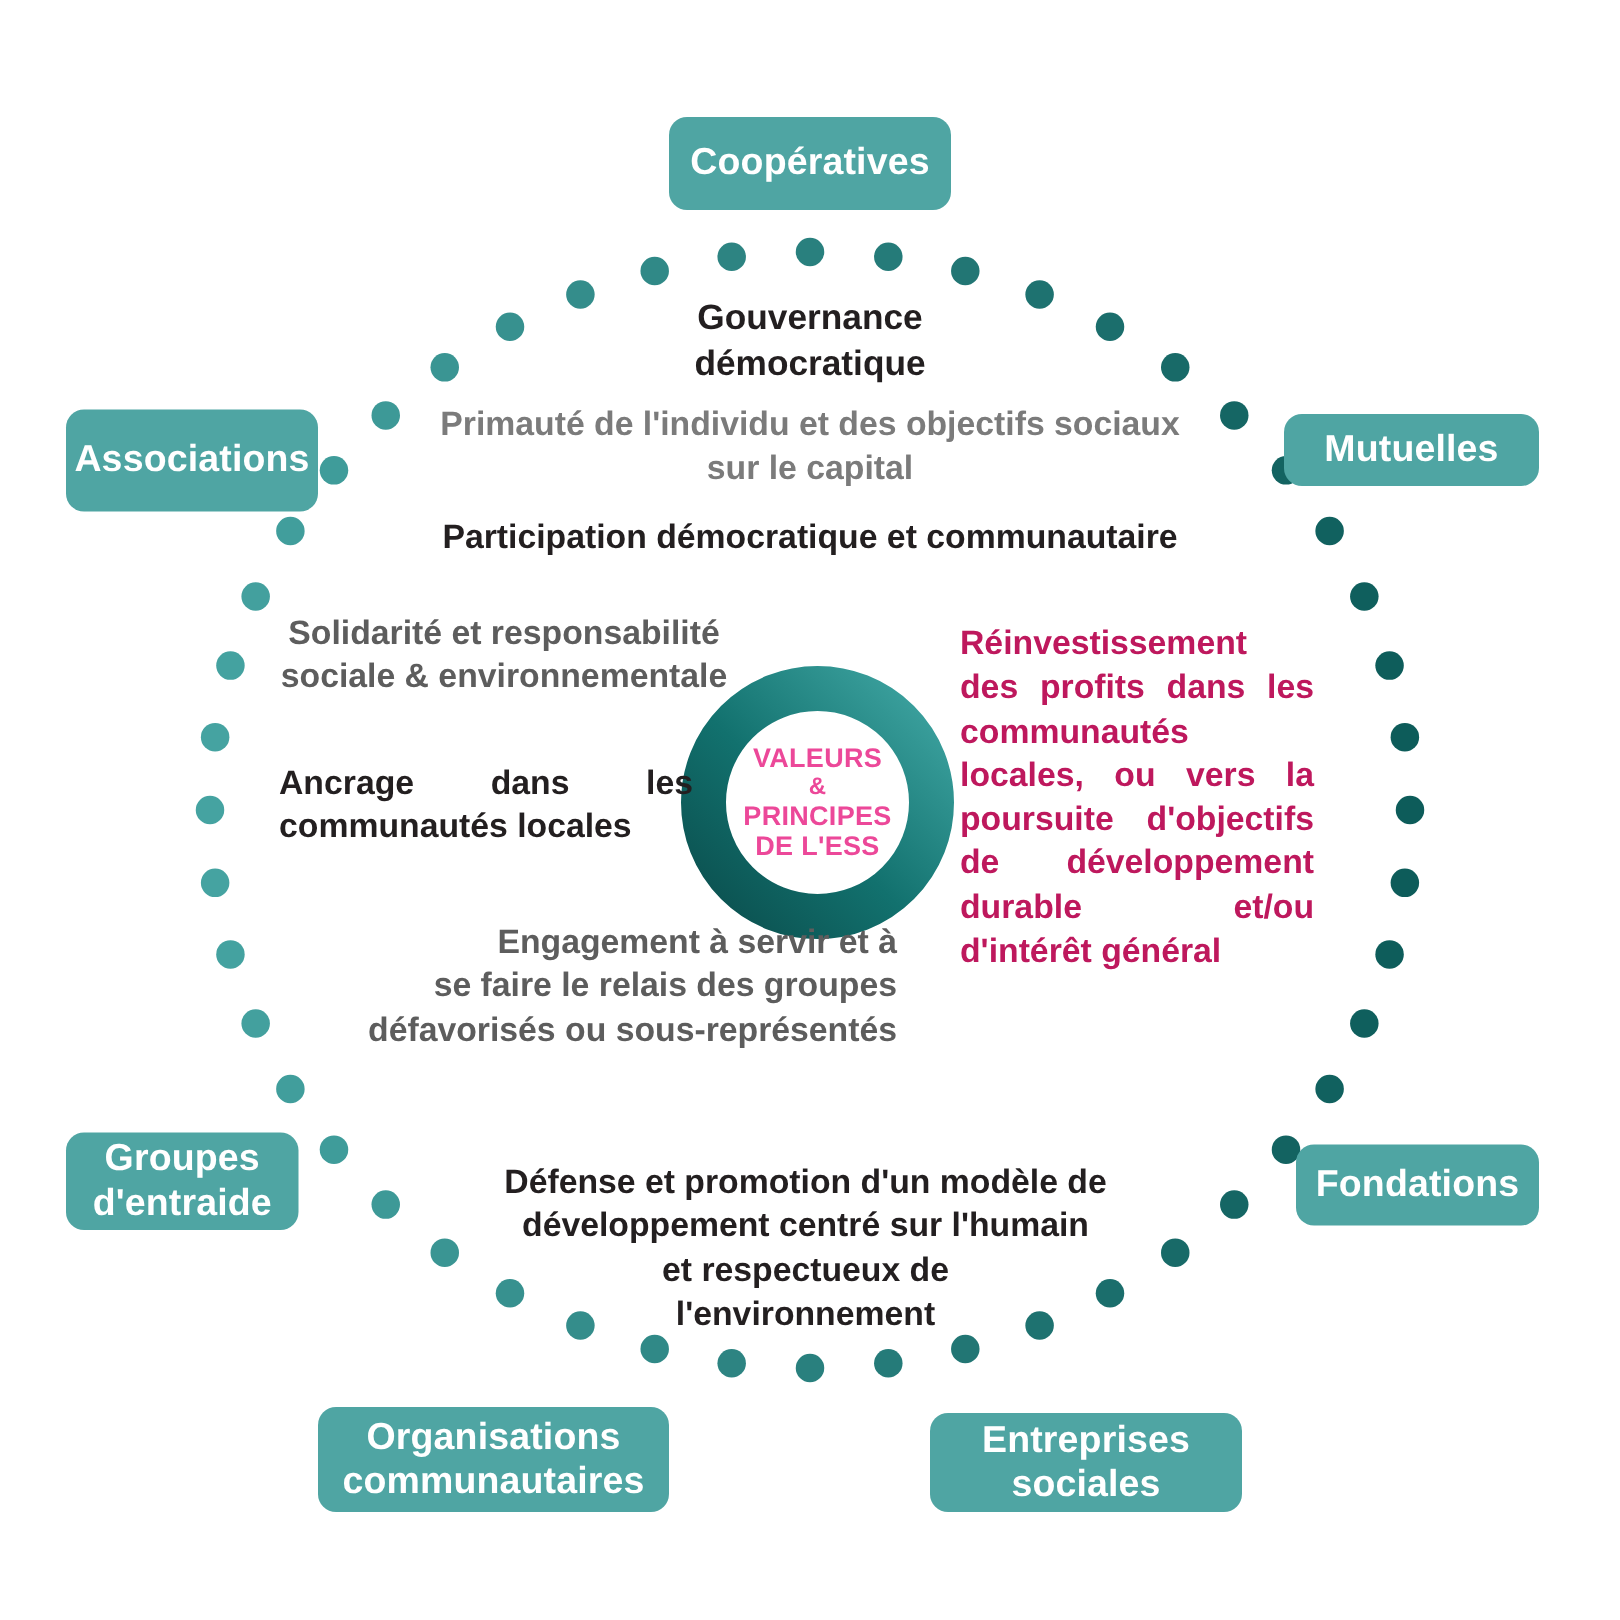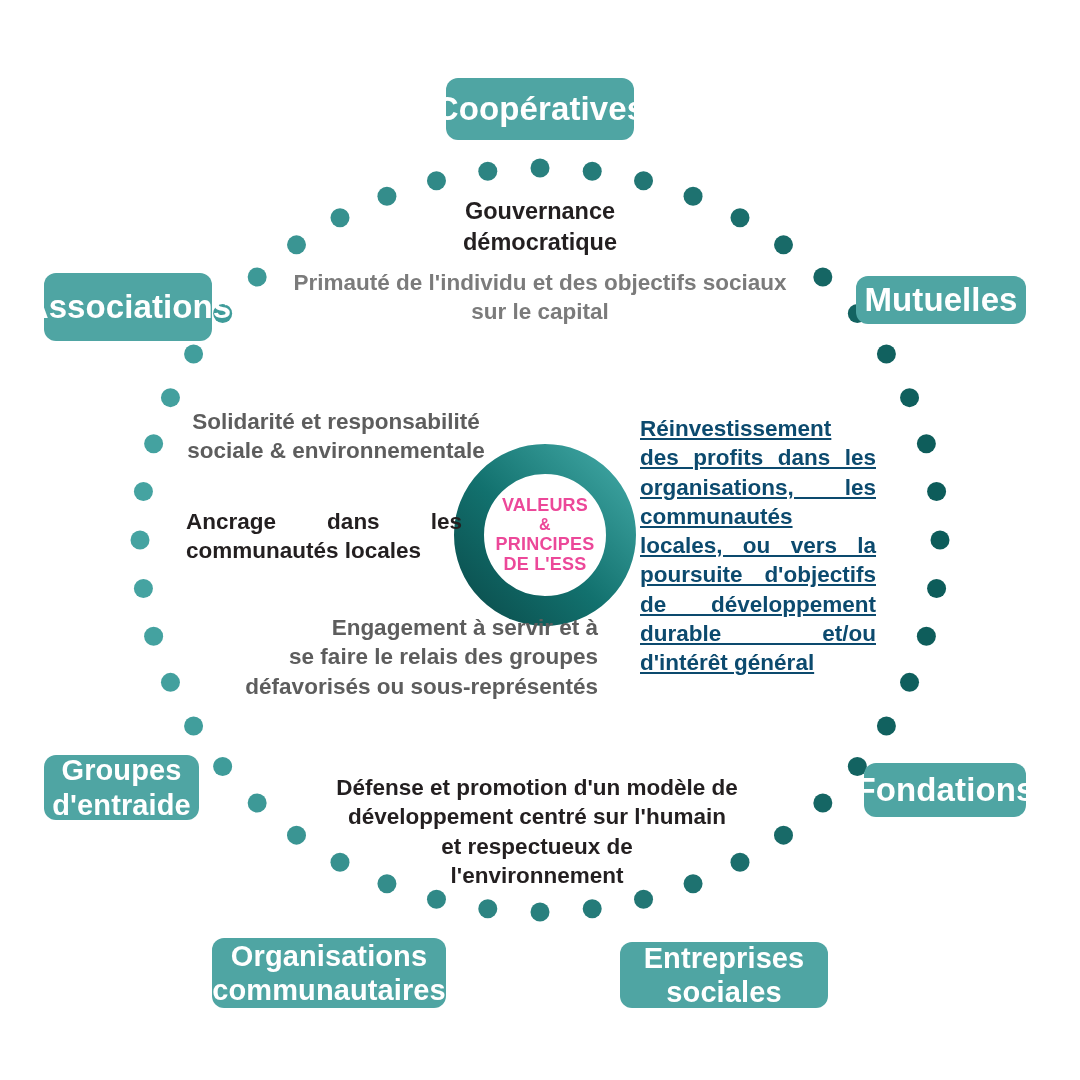--- a/index.html
+++ b/index.html
@@ -37,22 +37,22 @@
     border-radius: 12px;
     font-weight: bold;
     text-align: center;
     line-height: 1.18;
     letter-spacing: 0.1px;
     display: flex;
     align-items: center;
     justify-content: center;
     box-sizing: border-box;
   }
-  .chip-1line { font-size: 33px; padding: 12px 20px; }
-  .chip-2line { font-size: 29px; padding: 12px 12px; align-items: center; }
+  .chip-1line { font-size: 25px; padding: 12px 20px; }
+  .chip-2line { font-size: 25px; padding: 12px 12px; align-items: center; }
 
   #chip-cooperatives {
     left: 446px; top: 78px; width: 188px; height: 62px;
   }
   #chip-associations {
     left: 44px; top: 273px; width: 168px; height: 68px;
   }
   #chip-mutuelles {
     left: 856px; top: 276px; width: 170px; height: 48px;
   }
@@ -110,22 +110,21 @@
   #p-engagement {
     left: 178px; top: 613px; width: 420px;
     text-align: right;
     font-size: 22.5px;
     color: #5d5d5d;
   }
   #p-reinvestissement {
     left: 640px; top: 414px; width: 236px;
     text-align: justify;
     font-size: 22.5px;
-    color: #0c4a6e;
-    text-decoration: underline;
+    color: #be185d;
   }
   #p-reinvestissement .jline {
     text-align: justify;
     text-align-last: justify;
   }
   #p-reinvestissement .lline {
     text-align: left;
     text-align-last: left;
   }
   #p-ancrage .jline {
@@ -269,41 +268,43 @@
   <div class="principle" id="p-primaute">
     <div>Primauté de l'individu et des objectifs sociaux</div>
     <div>sur le capital</div>
   </div>
 
   <div class="principle" id="p-gouvernance">
     <div>Gouvernance</div>
     <div>démocratique</div>
   </div>
 
+  <div class="principle" id="p-participation">
+    <div>Participation démocratique et communautaire</div>
+  </div>
 
   <div class="principle" id="p-solidarite">
     <div>Solidarité et responsabilité</div>
     <div>sociale &amp; environnementale</div>
   </div>
 
   <div class="principle" id="p-ancrage">
     <div class="jline">Ancrage dans les</div>
     <div class="lline">communautés locales</div>
   </div>
 
   <div class="principle" id="p-engagement">
     <div>Engagement à servir et à</div>
     <div>se faire le relais des groupes</div>
     <div>défavorisés ou sous-représentés</div>
   </div>
 
   <div class="principle" id="p-reinvestissement">
     <div class="lline">Réinvestissement</div>
     <div class="jline">des profits dans les</div>
-    <div class="jline">organisations, les</div>
     <div class="lline">communautés</div>
     <div class="jline">locales, ou vers la</div>
     <div class="jline">poursuite d'objectifs</div>
     <div class="jline">de développement</div>
     <div class="jline">durable et/ou</div>
     <div class="lline">d'intérêt général</div>
   </div>
 
   <div class="principle" id="p-defense">
     <div>Défense et promotion d'un modèle de</div>

